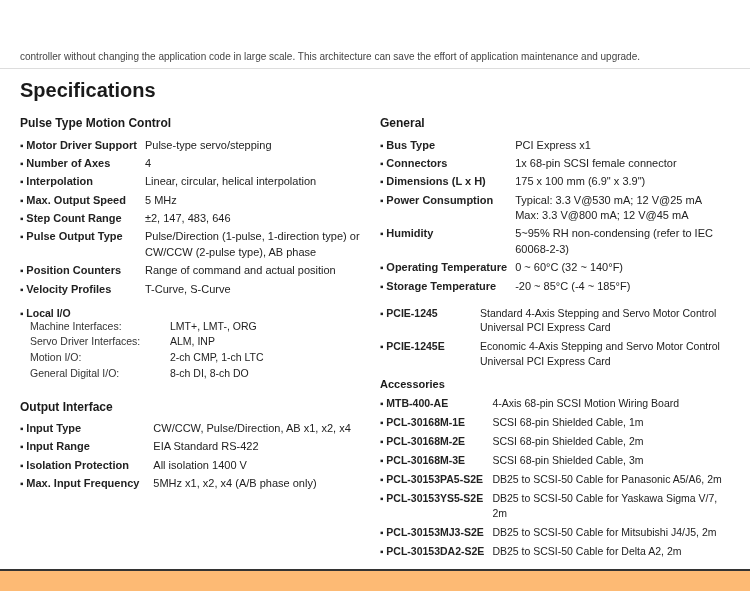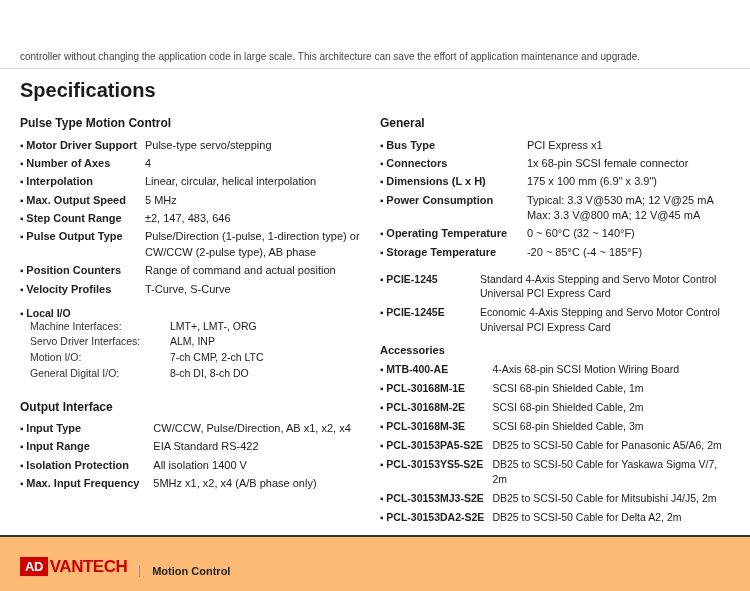--- a/index.html
+++ b/index.html
@@ -273,21 +273,21 @@
         </table>
 
         <div class="local-io-block">
           <div class="local-io-label">Local I/O</div>
           <div class="local-io-sub" id="local-io-sub">
           <div class="label">Machine Interfaces:</div>
               <div>LMT+, LMT-, ORG</div>
               <div class="label">Servo Driver Interfaces:</div>
               <div>ALM, INP</div>
               <div class="label">Motion I/O:</div>
-              <div>7-ch CMP, 2-ch LTC</div>
+              <div>2-ch CMP, 1-ch LTC</div>
               <div class="label">General Digital I/O:</div>
               <div>8-ch DI, 8-ch DO</div>
             </div>
         </div>
 
         <div class="subsection-title" style="margin-top:8px;">Output Interface</div>
 
         <table class="spec-table">
           <tbody id="encoder-specs-tbody">
           <tr>
@@ -326,20 +326,24 @@
                 <td style="white-space:pre-line">1x 68-pin SCSI female connector</td>
               </tr>
               <tr>
                 <td>Dimensions (L x H)</td>
                 <td style="white-space:pre-line">175 x 100 mm (6.9" x 3.9")</td>
               </tr>
               <tr>
                 <td>Power Consumption</td>
                 <td style="white-space:pre-line">Typical: 3.3 V@530 mA; 12 V@25 mA
 Max: 3.3 V@800 mA; 12 V@45 mA</td>
+              </tr>
+              <tr>
+                <td>Humidity</td>
+                <td style="white-space:pre-line">5~95% RH non-condensing (refer to IEC 60068-2-3)</td>
               </tr>
               <tr>
                 <td>Operating Temperature</td>
                 <td style="white-space:pre-line">0 ~ 60°C (32 ~ 140°F)</td>
               </tr>
               <tr>
                 <td>Storage Temperature</td>
                 <td style="white-space:pre-line">-20 ~ 85°C (-4 ~ 185°F)</td>
               </tr>
             </tbody>

